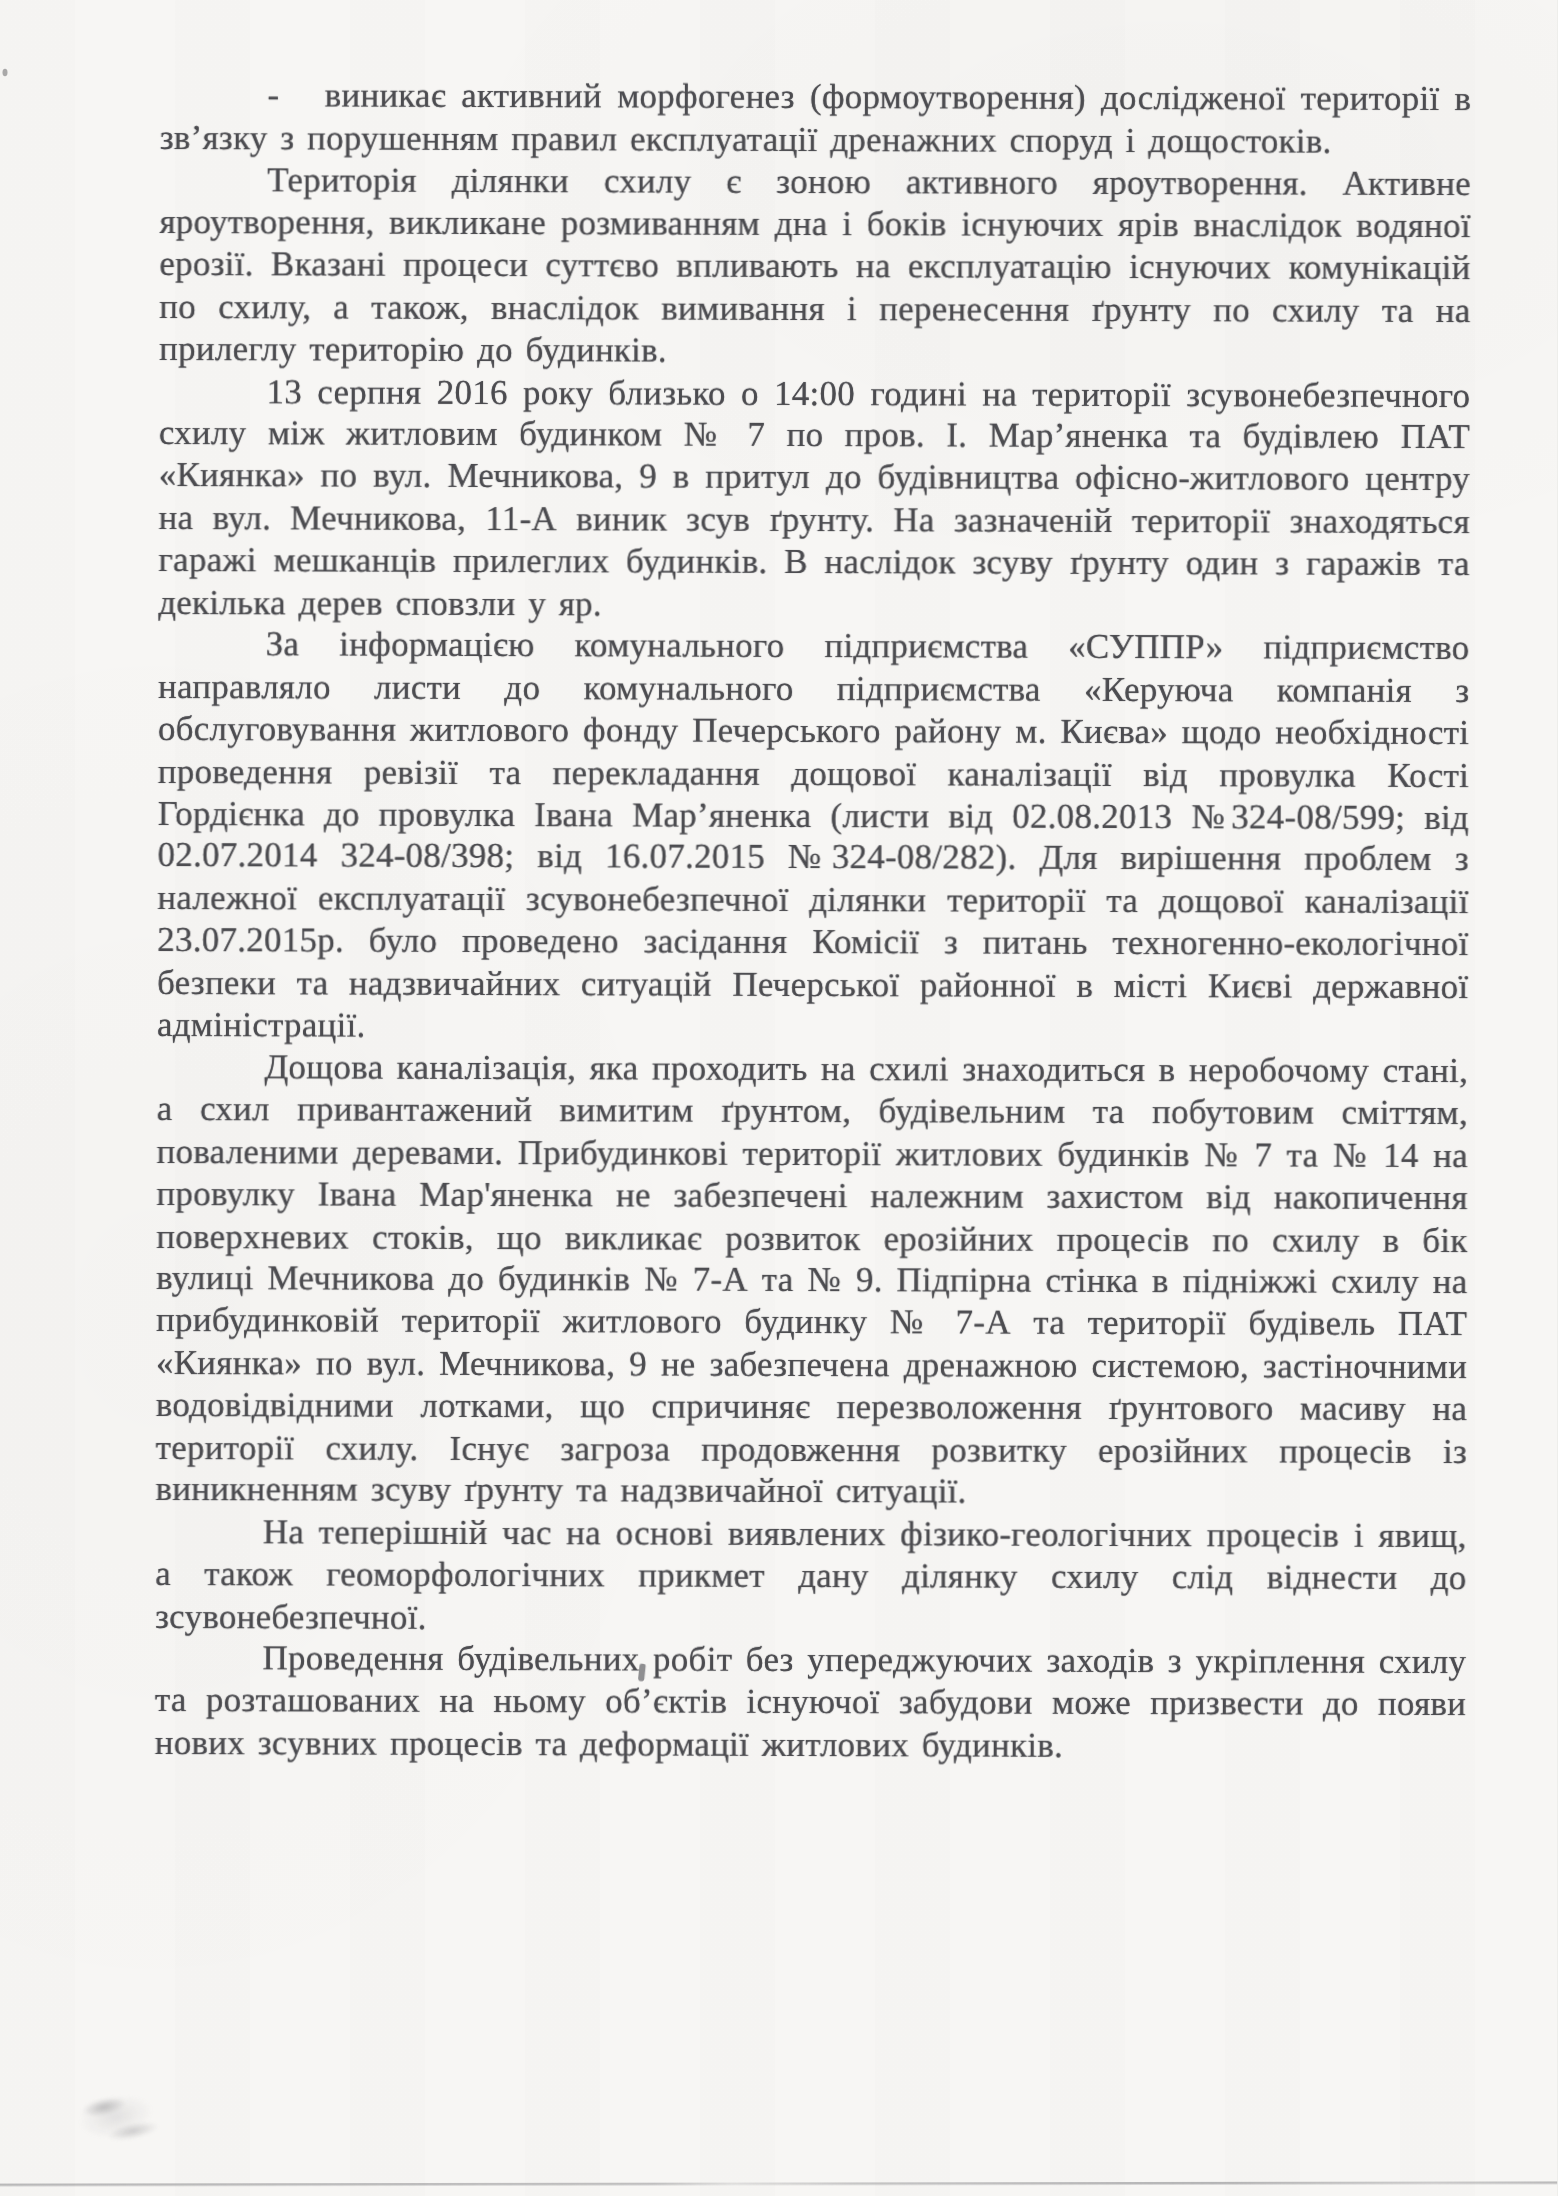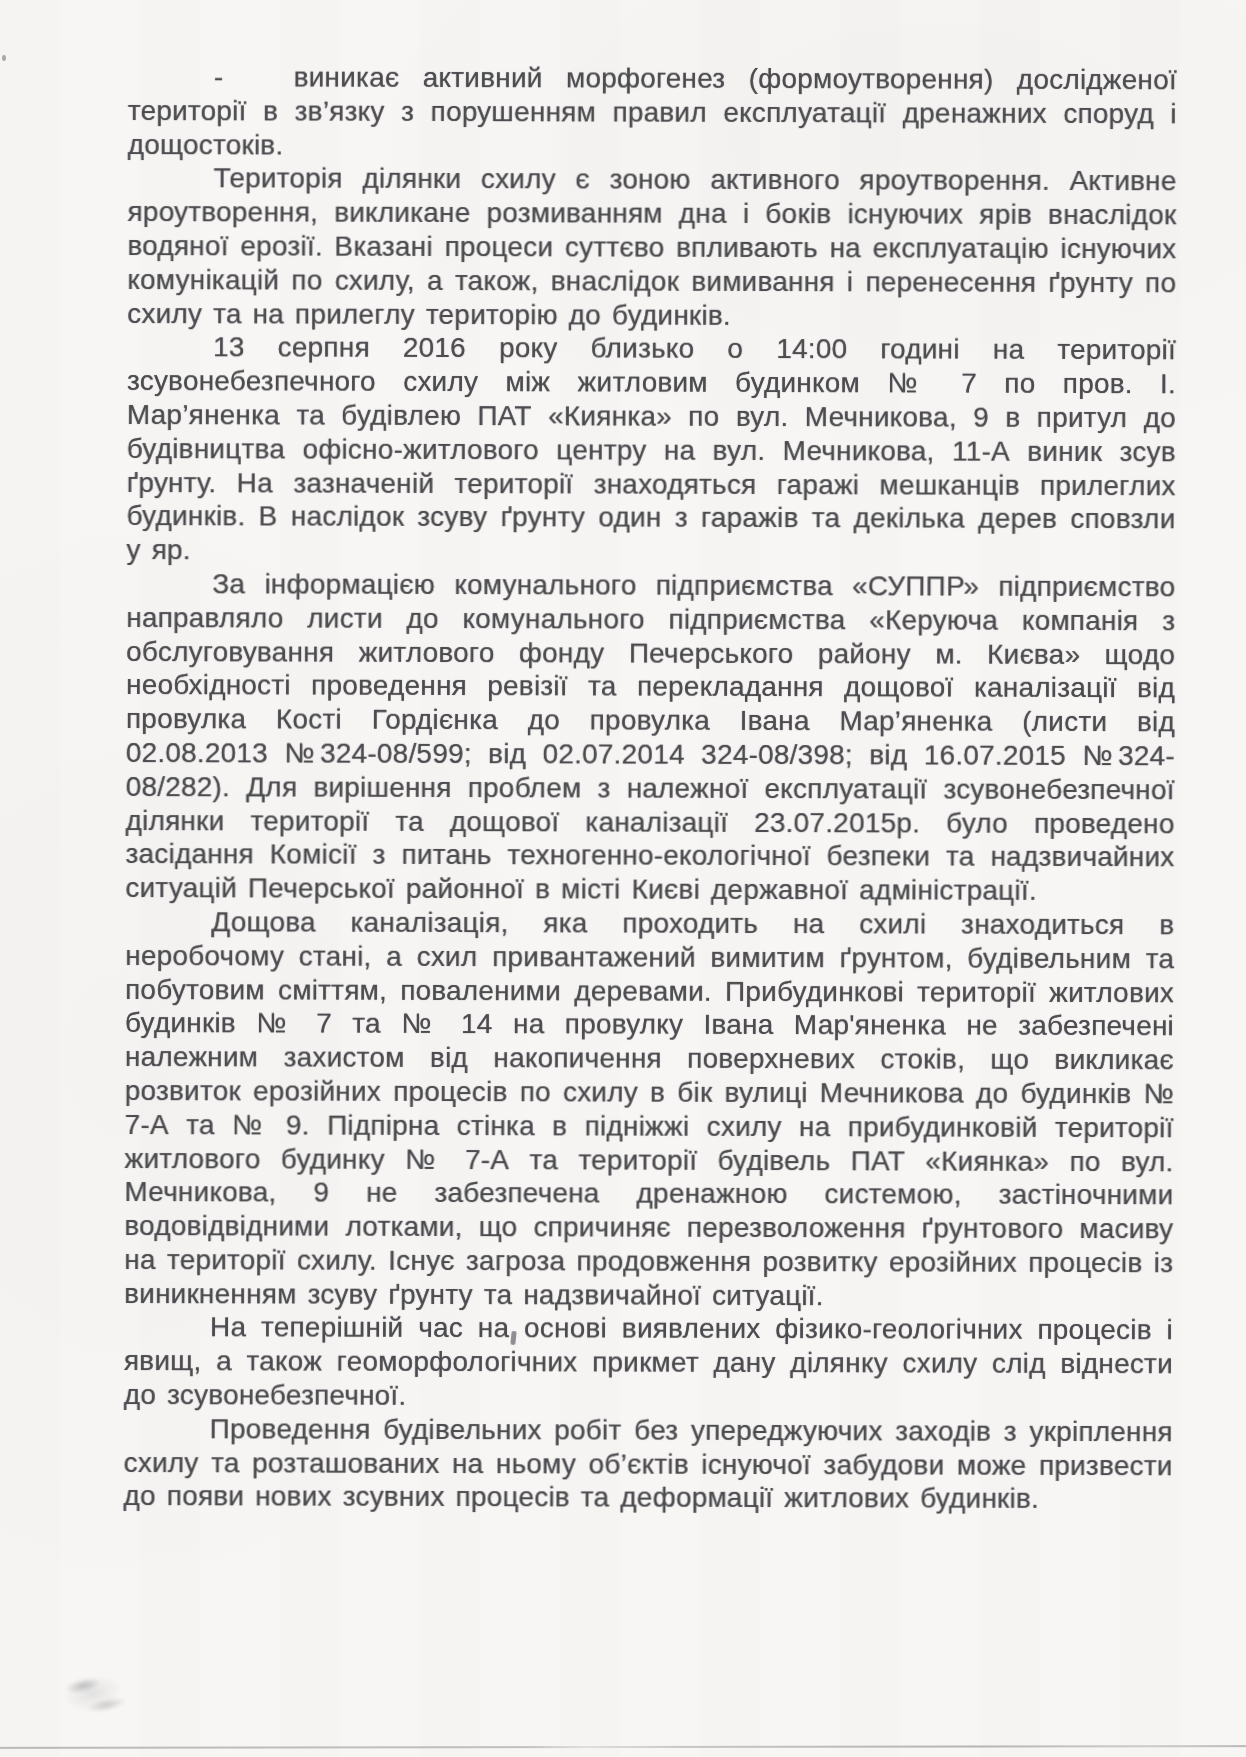--- a/index.html
+++ b/index.html
@@ -10,21 +10,21 @@
   .sheet {
     position: relative;
     width: 1246px;
     height: 1757px;
     overflow: hidden;
     background:
       radial-gradient(ellipse 900px 500px at 75% 8%, rgba(0,0,0,0.015), transparent 70%),
       radial-gradient(ellipse 700px 900px at 10% 60%, rgba(0,0,0,0.012), transparent 70%),
       repeating-linear-gradient(90deg, rgba(0,0,0,0.008) 0 60px, rgba(0,0,0,0) 60px 140px),
       #f7f6f4;
-    font-family: Liberation Sans, sans-serif;
+    font-family: Liberation Serif, serif;
   }
   .text-block {
     position: absolute;
     left: 128px;
     top: 60px;
     width: 1049px;
     transform: rotate(0.18deg);
     transform-origin: 0 0;
     color: #4d4d51;
     font-size: 28px;

